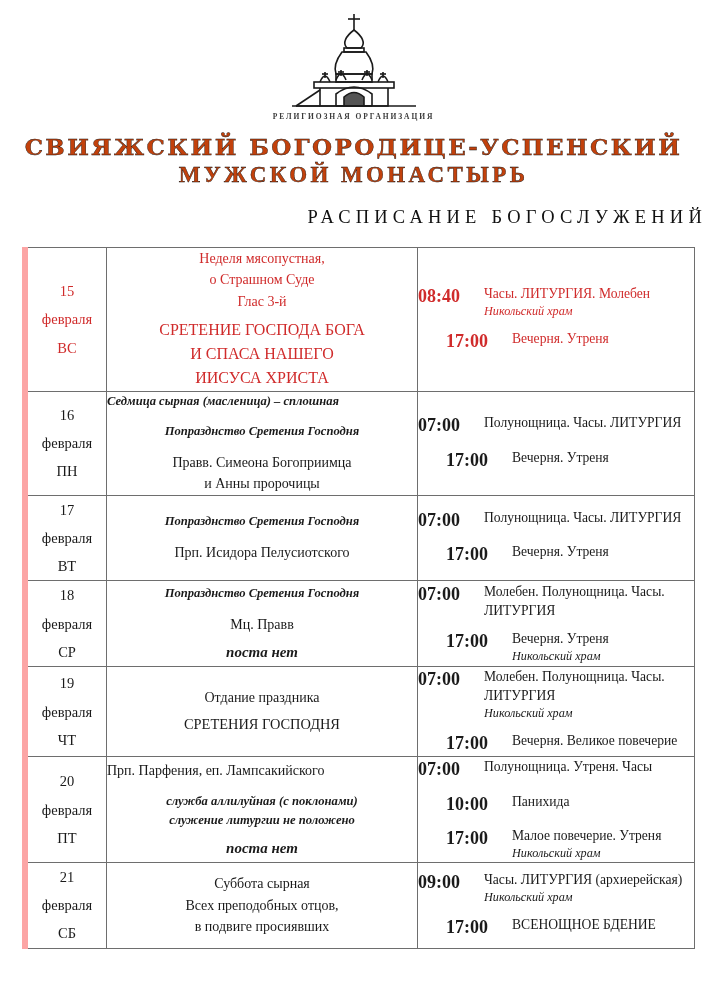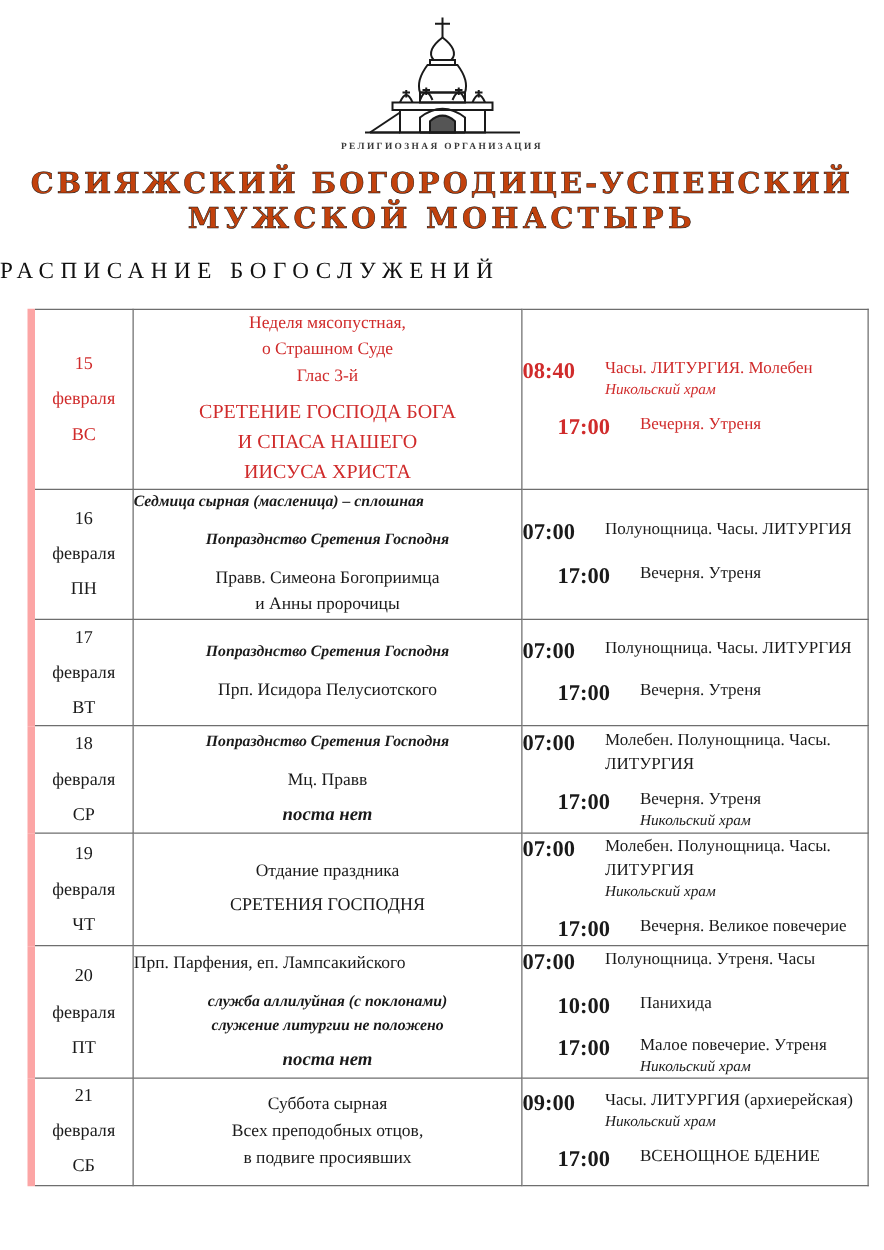--- a/index.html
+++ b/index.html
@@ -43,24 +43,24 @@
   }
   .monastery-title .tline {
     font-family: "DejaVu Serif", "Liberation Serif", serif;
     font-size: 23px;
     font-weight: bold;
     letter-spacing: 2.4px;
     color: #c2410c;
     white-space: nowrap;
     -webkit-text-stroke: 0.4px #111;
   }
-  .monastery-title .tline.l2 { letter-spacing: 3.4px; }
+  .monastery-title .tline.l2 { letter-spacing: 3.4px; font-family: Liberation Serif, serif; }
 
   .schedule-title {
-    text-align: left;
+    text-align: right;
     margin-top: 18px;
     margin-bottom: 13px;
     font-family: "Liberation Serif", serif;
     font-size: 18.5px;
     letter-spacing: 5.2px;
     color: #111111;
   }
 
   
   .schedule-table {

